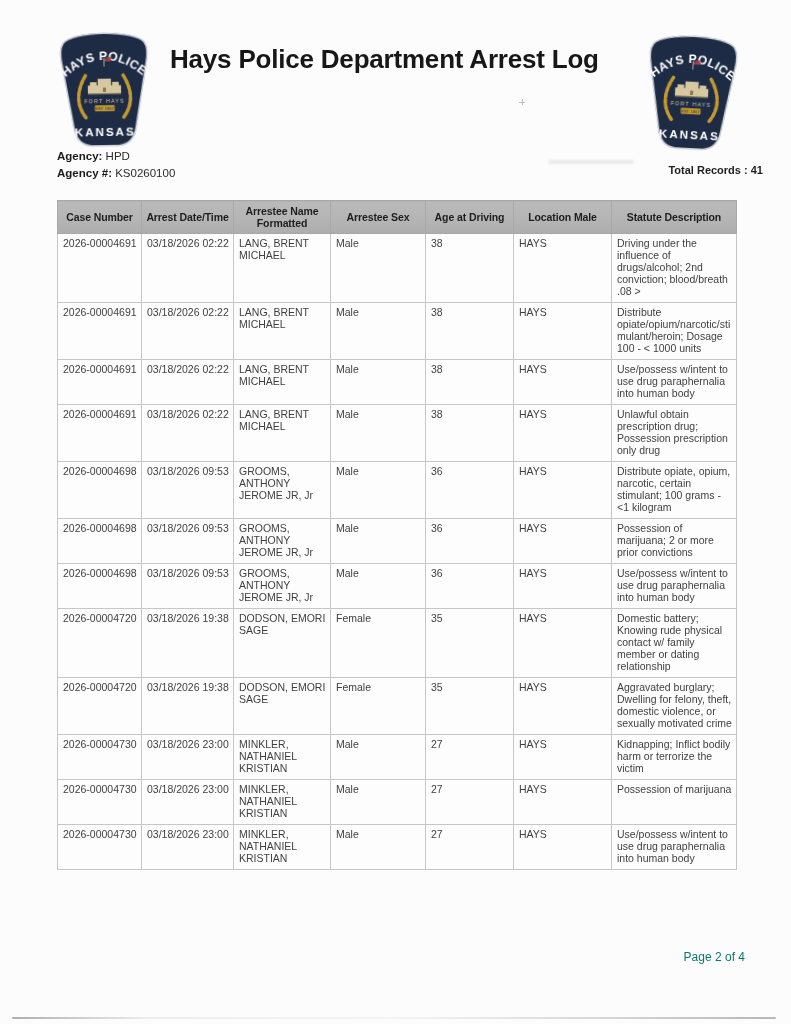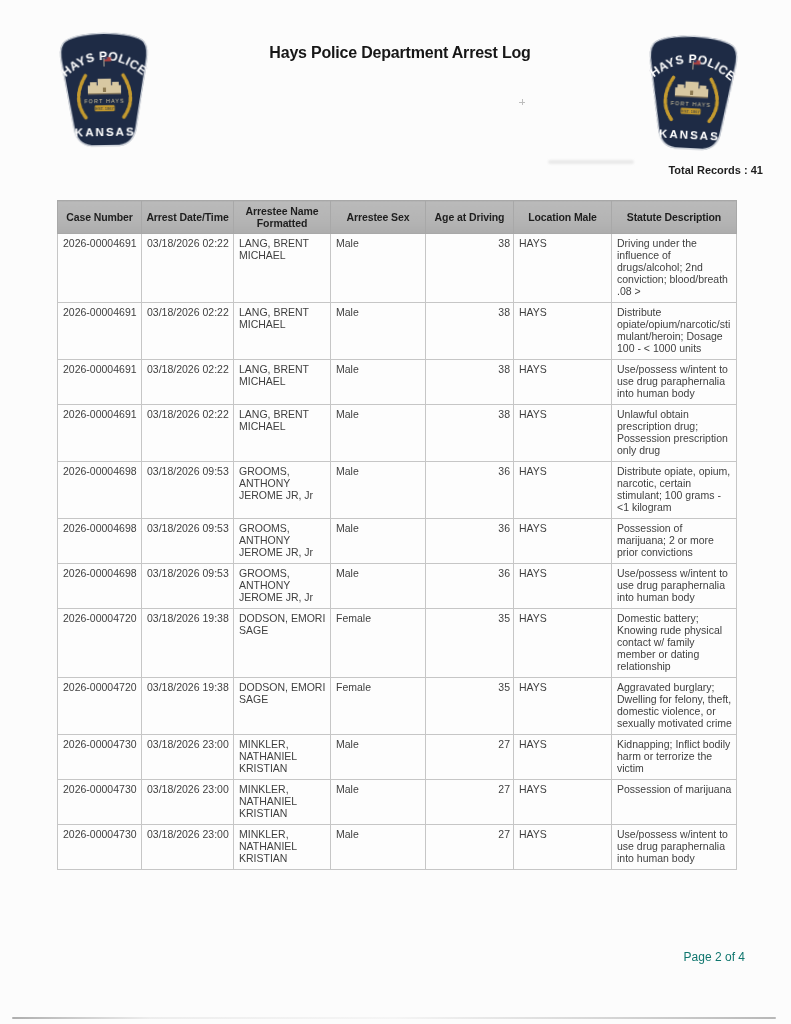--- a/index.html
+++ b/index.html
@@ -3,22 +3,22 @@
 <meta charset="utf-8">
 <style>
   html,body{margin:0;padding:0;background:#e8e8e8;}
   .page{
     position:relative;width:791px;height:1024px;background:#fcfcfc;
     font-family:"Liberation Sans", sans-serif;overflow:hidden;margin:0 auto;
     box-shadow:0 0 4px rgba(0,0,0,.2);
   }
   
   .doc-title{
-    position:absolute;top:44px;left:170px;width:460px;text-align:center;
-    font-size:16px;font-weight:700;color:#171717;letter-spacing:-.2px;
+    position:absolute;top:44px;left:170px;width:460px;
+    font-size:26px;font-weight:700;color:#171717;letter-spacing:-.2px;
   }
   .doc-subtitle{
     position:absolute;top:84px;left:170px;width:460px;text-align:center;
     font-size:15px;font-weight:700;color:#1c1c1c;
   }
   .agency-block{position:absolute;top:148px;left:57px;font-size:11.5px;color:#2b2b2b;line-height:17px;}
   .agency-block b{color:#1c1c1c;}
   .total-records{position:absolute;top:164px;right:28px;font-size:11px;font-weight:700;color:#1e1e1e;}
   .badge{position:absolute;width:121px;height:124px;filter:drop-shadow(0 0 .6px rgba(40,50,70,.4));}
   .badge-left{left:44px;top:30px;transform:rotate(-1deg);}
@@ -31,21 +31,21 @@
   table.arrest th{
     background:linear-gradient(180deg,#bababa,var(--header-bg,#b4b4b4) 60%,#adadad);
     font-size:10.5px;font-weight:700;color:#1e1e1e;
     padding:4px 3px;border:1px solid #a8a8a8;letter-spacing:-.1px;line-height:12px;
   }
   table.arrest td{
     font-size:10.5px;color:#3f3f3f;line-height:12px;vertical-align:top;
     padding:3px 4px 5px 5px;border:1px solid var(--table-border,#c6c6c6);
     overflow-wrap:break-word;word-wrap:break-word;
   }
-  table.arrest td.num{text-align:right;padding-right:3px;}
+  table.arrest td.num{text-align:left;padding-right:3px;}
   
   .page-footer{position:absolute;top:950px;right:46px;font-size:12px;color:#0f766e;}
   .scan-edge{
     position:absolute;bottom:5px;left:12px;width:764px;height:2px;border-radius:1px;
     background:linear-gradient(90deg,rgba(110,110,110,.55),rgba(185,185,185,.22) 18%,
       rgba(205,205,205,.15) 50%,rgba(150,150,150,.38) 78%,rgba(115,115,115,.5));
   }
   .scan-smudge{
     position:absolute;left:548px;top:160px;width:86px;height:4px;border-radius:2px;
     background:rgba(150,150,150,.18);filter:blur(1px);
@@ -112,20 +112,24 @@
       <rect x="48.6" y="52" width="2.8" height="4" fill="#8d7a52"></rect>
     </g>
     <text x="50" y="65.5" text-anchor="middle" font-size="4.8" letter-spacing="1.1" fill="#d6c9a0">FORT HAYS</text>
     <rect x="41" y="68" width="18" height="5.4" rx="1" fill="#c49a2f"></rect>
     <text x="50" y="72" text-anchor="middle" font-size="3.6" fill="#1e2b45">EST. 1867</text>
     <text x="50" y="95.5" text-anchor="middle" font-size="10.5" font-weight="bold" letter-spacing="1.8" fill="#ffffff">KANSAS</text>
   </svg>
 
   <div class="doc-title">Hays Police Department Arrest Log</div>
 
+  <div class="agency-block">
+    <div><b>Agency:</b> <span>HPD</span></div>
+    <div><b>Agency #:</b> <span>KS0260100</span></div>
+  </div>
 
   <div class="total-records">
     <span>Total Records :</span>
     <span>41</span>
   </div>
 
   <table class="arrest">
     <colgroup>
       <col style="width:84px">
         <col style="width:92px">

